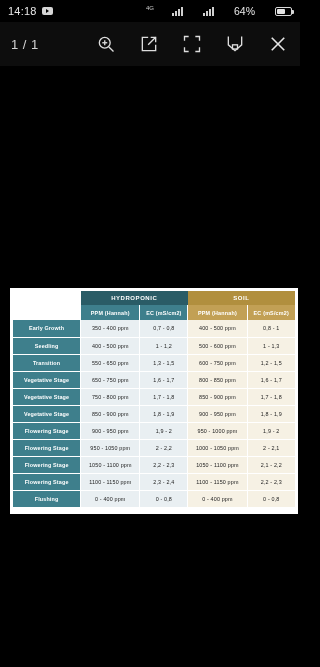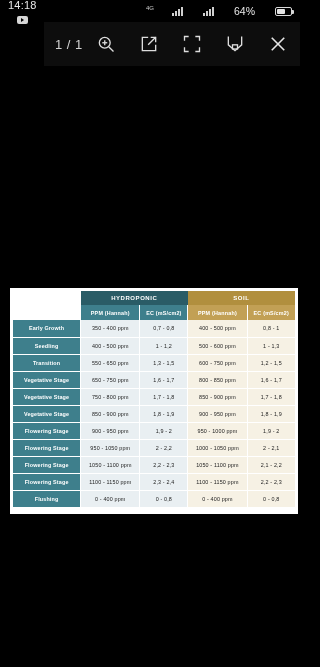--- a/index.html
+++ b/index.html
@@ -4,21 +4,21 @@
 <style>
   * { margin:0; padding:0; box-sizing:border-box; }
   html,body { width:300px; height:667px; background:#000; overflow:hidden; }
   body { font-family:"Liberation Sans", sans-serif; color:#fff; }
 
   
   .statusbar {
     height:22px; display:flex; align-items:center;
     padding:0 8px; background:#000; font-size:10.5px; color:#e8e8e8;
   }
-  .sb-left { display:flex; align-items:center; gap:5px;flex-direction:column; }
+  .sb-left { display:flex; align-items:center; gap:5px; }
   .sb-time { font-size:11px; letter-spacing:.2px; }
   .yt-badge {
     width:11px; height:8px; background:#d6d6d6; border-radius:2px;
     display:inline-flex; align-items:center; justify-content:center;
   }
   .yt-tri {
     width:0; height:0; border-left:3px solid #000;
     border-top:2px solid transparent; border-bottom:2px solid transparent;
     margin-left:1px;
   }
@@ -35,21 +35,21 @@
   }
   .batt::after{
     content:""; position:absolute; right:-3px; top:2.5px;
     width:2px; height:4px; background:#d8d8d8; border-radius:0 1px 1px 0;
   }
   .batt-fill { height:100%; width:62%; background:#e4e4e4; border-radius:1px; }
 
   
   .toolbar {
     height:44px; display:flex; align-items:center; background:#0d0d0d;
-    padding:0 11px; gap:0;margin-left:44px;
+    padding:0 11px; gap:0;
   }
   .pager { font-size:13px; color:#d2d2d2; letter-spacing:.5px; }
   .tb-actions { margin-left:auto; display:flex; align-items:center; gap:21px; }
   .tb-btn { width:22px; height:22px; display:flex; align-items:center; justify-content:center; }
   .tb-btn svg { display:block; }
 
   
   .viewer { height:601px; background:#000; position:relative; }
   .image-wrap {
     position:absolute; left:10px; right:2px; top:0;

